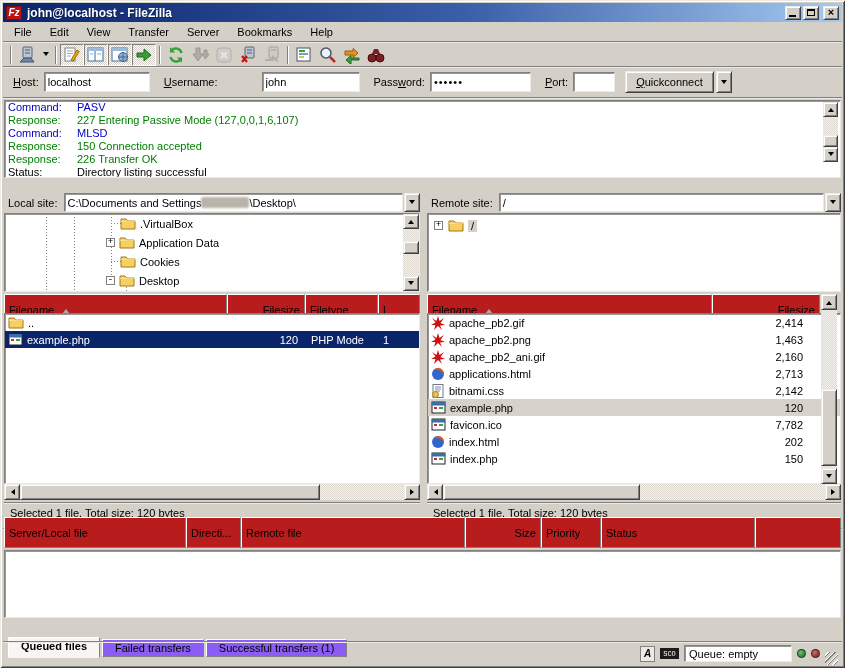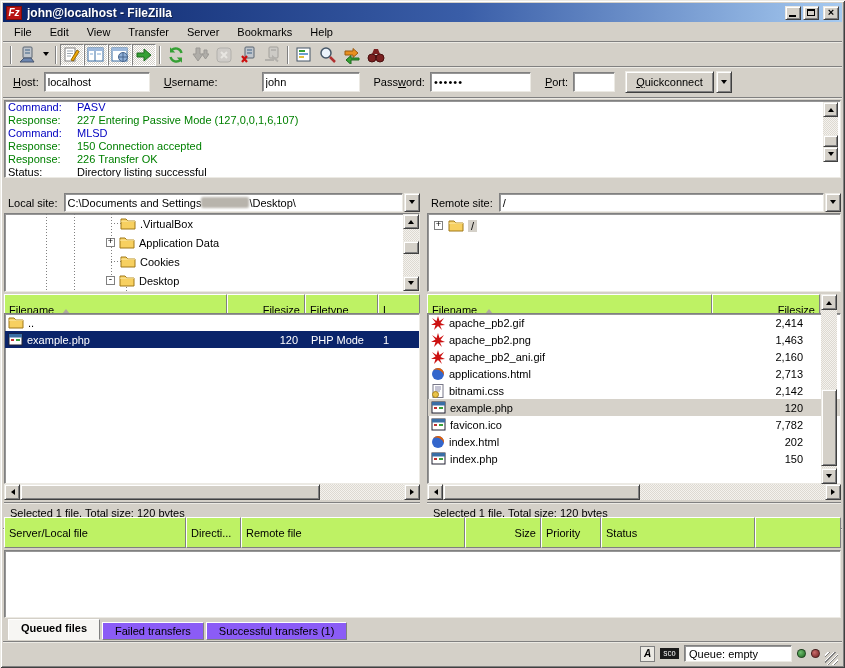--- a/index.html
+++ b/index.html
@@ -11,21 +11,21 @@
     box-shadow: inset 1px 1px 0 #ECEAE4, inset -1px -1px 0 #404040, inset 2px 2px 0 #fff, inset -2px -2px 0 #808080;
   }
   .abs { position:absolute; }
 
   
   .raised { background:#D4D0C8; border:1px solid; border-color:#ECEAE4 #404040 #404040 #ECEAE4;
             box-shadow: inset 1px 1px 0 #fff, inset -1px -1px 0 #808080; }
   .sunken-white { background:#fff; border:1px solid; border-color:#808080 #ECEAE4 #ECEAE4 #808080;
             box-shadow: inset 1px 1px 0 rgba(64,64,64,.55); }
   .groove-b { border-bottom:1px solid #808080; box-shadow: 0 1px 0 #ECEAE4; }
-  .hdr-seg { background:#bef264; border:1px solid; border-color:#fff #808080 #808080 #fff;
+  .hdr-seg { background:#b91c1c; border:1px solid; border-color:#fff #808080 #808080 #fff;
              padding:2px 4px; display:flex; align-items:center; overflow:hidden; white-space:nowrap; height:31px; }
   .sb { background:#D4D0C8; border:1px solid; border-color:#ECEAE4 #404040 #404040 #ECEAE4;
         box-shadow: inset 1px 1px 0 #fff, inset -1px -1px 0 #808080;
         display:flex; align-items:center; justify-content:center; }
   .track { background:#ECEAE4;
            background-image: repeating-conic-gradient(#F4F2EE 0 25%, #DDD9D1 0 50%); background-size:2px 2px; }
   .t-up    { width:0;height:0;border:3px solid transparent;border-bottom:4px solid #000;margin-top:-2px; }
   .t-down  { width:0;height:0;border:3px solid transparent;border-top:4px solid #000;margin-bottom:-2px; }
   .t-left  { width:0;height:0;border:3px solid transparent;border-right:4px solid #000;margin-left:-2px; }
   .t-right { width:0;height:0;border:3px solid transparent;border-left:4px solid #000;margin-right:-2px; }
@@ -101,21 +101,21 @@
   .cell-num { text-align:right; }
   .ficon { margin-right:4px; flex:0 0 auto; display:flex; }
 
   .hscroll { top:484px; height:16px; position:absolute; display:flex; }
   .status-strip { top:502px; height:20px; position:absolute; display:flex; align-items:center; padding-left:6px;
                   border-top:1px solid #808080; box-shadow: inset 0 1px 0 #ECEAE4; }
 
   
   #queue-hdr { left:4px; top:517px; width:837px; height:19px; display:flex; }
   #queue-body { left:4px; top:550px; width:837px; height:68px; }
-  #tabs { left:4px; top:619px; width:837px; height:21px; display:flex; align-items:flex-end; padding-left:4px; }
+  #tabs { left:4px; top:637px; width:837px; height:21px; display:flex; align-items:center; padding-left:4px; }
   .tab { height:18px; padding:2px 12px; background:#8b5cf6; border:1px solid; border-color:#fff #808080 #808080 #fff;
          margin-right:2px; white-space:nowrap; }
   .tab.active { height:21px; background:#F7F6F3; font-weight:bold; border-bottom-color:#F7F6F3; }
 
   
   #statusbar { left:3px; top:641px; width:839px; height:24px; border-top:1px solid #808080;
     box-shadow: inset 0 1px 0 #ECEAE4; display:flex; align-items:center; justify-content:flex-end; padding-right:4px; gap:5px; }
   #dt-ind { width:15px; height:16px; background:#ECEAE4; border:1px solid #808080; font-weight:bold; font-size:10px;
     display:flex; align-items:center; justify-content:center; font-style:italic; }
   #spd-badge { min-width:19px; height:11px; background:#1A1A1A; color:#fff; font-size:7px;

